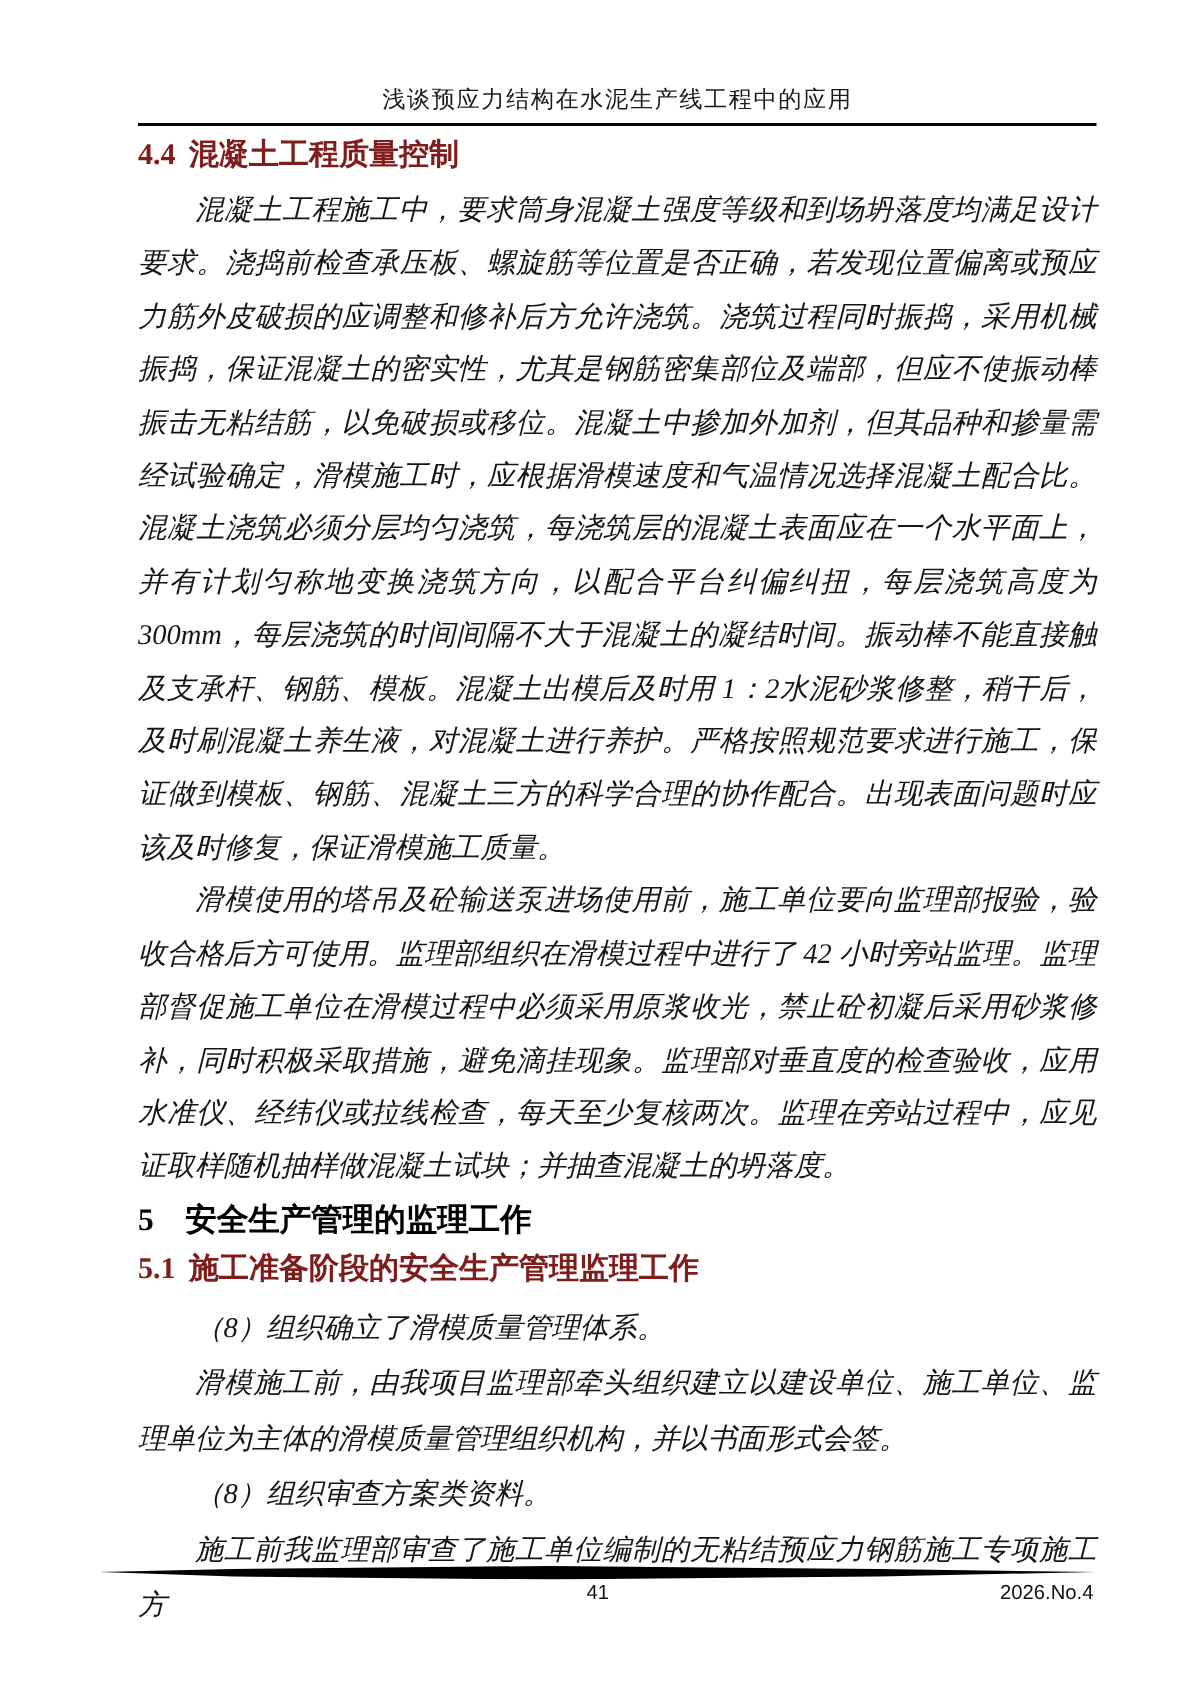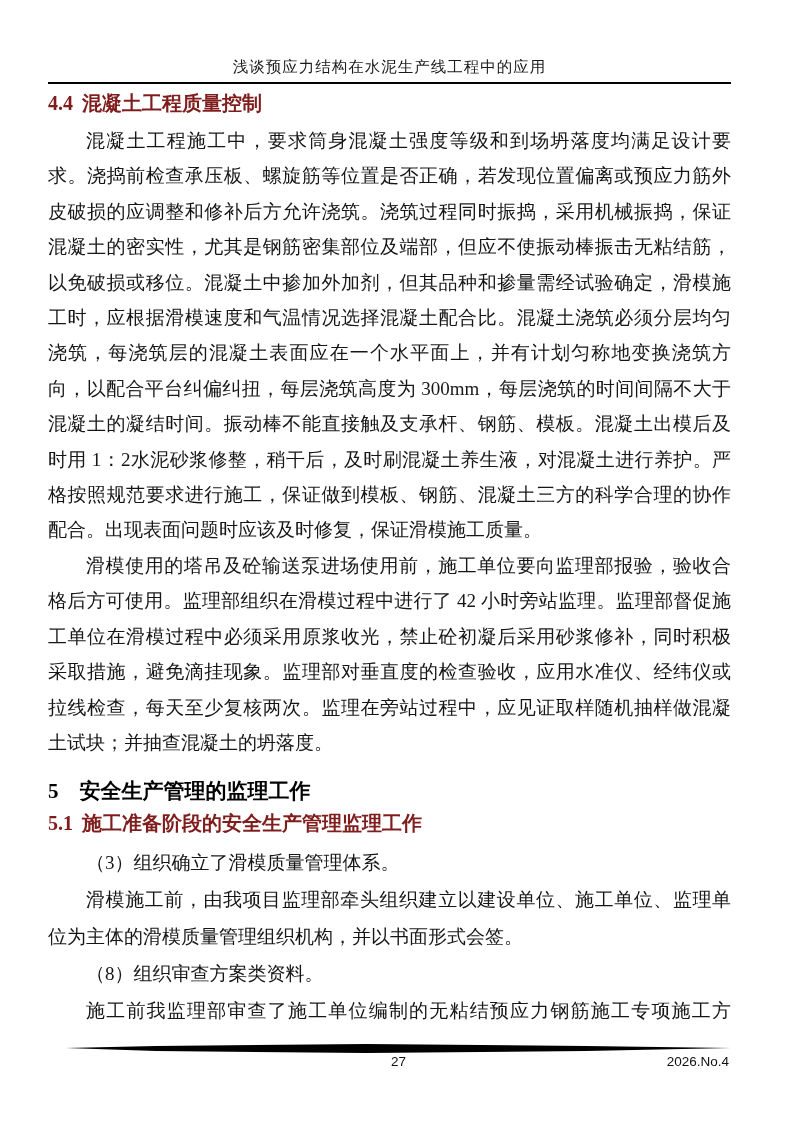--- a/index.html
+++ b/index.html
@@ -6,21 +6,21 @@
   .page {
     position: relative;
     width: 793px;
     height: 1122px;
     margin: 0 auto;
     background: #ffffff;
     color: #141414;
     font-family: "Liberation Serif", "DejaVu Serif", serif;
     overflow: hidden;
     box-sizing: border-box;
-    padding: 56px 62px 0 48px;
+    padding: 56px 62px 0 92px;
   }
   
   .running-title {
     text-align: center;
     font-size: 15.5px;
     line-height: 21px;
     letter-spacing: 1px;
     color: #1a1a1a;
   }
   .header-rule {
@@ -36,37 +36,38 @@
     font-size: 20px;
     line-height: 27px;
     color: #7f1d1d;
   }
   .h-sub .sec-num, .h-main .sec-num {
     font-family: "Liberation Serif", "DejaVu Serif", serif;
     font-weight: bold;
     margin-right: 0.45em;
   }
   .h-main {
-    margin: 16px 0 0 0;
+    margin: 2px 0 0 0;
     font-family: "Liberation Sans", "DejaVu Sans", sans-serif;
     font-weight: bold;
     font-size: 21px;
     line-height: 30px;
     color: #000;
   }
   .h-main .sec-num { margin-right: 1.0em; }
   .h-sub2 { margin-top: 4px; }
   
   .para {
     margin: 0;
     font-size: 19px;
     line-height: 35.4px;
     text-align: justify;
     text-indent: 2em;
     color: #161616;
+    font-style: italic;
   }
   .para.first { margin-top: 6px; }
   .para.tight { line-height: 37px; }
   .para.items-start { margin-top: 7px; }
   .para.stretch-last { text-align-last: justify; }
   
   .footer {
     position: absolute;
     left: 66px;
     right: 62px;
@@ -105,31 +106,31 @@
   <h2 class="h-sub"><span class="sec-num">4.4</span><span>混凝土工程质量控制</span></h2>
 
   <p class="para first">混凝土工程施工中，要求筒身混凝土强度等级和到场坍落度均满足设计要求。浇捣前检查承压板、螺旋筋等位置是否正确，若发现位置偏离或预应力筋外皮破损的应调整和修补后方允许浇筑。浇筑过程同时振捣，采用机械振捣，保证混凝土的密实性，尤其是钢筋密集部位及端部，但应不使振动棒振击无粘结筋，以免破损或移位。混凝土中掺加外加剂，但其品种和掺量需经试验确定，滑模施工时，应根据滑模速度和气温情况选择混凝土配合比。混凝土浇筑必须分层均匀浇筑，每浇筑层的混凝土表面应在一个水平面上，并有计划匀称地变换浇筑方向，以配合平台纠偏纠扭，每层浇筑高度为 300mm，每层浇筑的时间间隔不大于混凝土的凝结时间。振动棒不能直接触及支承杆、钢筋、模板。混凝土出模后及时用 1：2水泥砂浆修整，稍干后，及时刷混凝土养生液，对混凝土进行养护。严格按照规范要求进行施工，保证做到模板、钢筋、混凝土三方的科学合理的协作配合。出现表面问题时应该及时修复，保证滑模施工质量。</p>
 
   <p class="para">滑模使用的塔吊及砼输送泵进场使用前，施工单位要向监理部报验，验收合格后方可使用。监理部组织在滑模过程中进行了 42 小时旁站监理。监理部督促施工单位在滑模过程中必须采用原浆收光，禁止砼初凝后采用砂浆修补，同时积极采取措施，避免滴挂现象。监理部对垂直度的检查验收，应用水准仪、经纬仪或拉线检查，每天至少复核两次。监理在旁站过程中，应见证取样随机抽样做混凝土试块；并抽查混凝土的坍落度。</p>
 
   <h1 class="h-main"><span class="sec-num">5</span><span>安全生产管理的监理工作</span></h1>
 
   <h2 class="h-sub h-sub2"><span class="sec-num">5.1</span><span>施工准备阶段的安全生产管理监理工作</span></h2>
 
-  <p class="para tight items-start">（3）组织确立了滑模质量管理体系。</p>
+  <p class="para tight items-start">（8）组织确立了滑模质量管理体系。</p>
 
   <p class="para tight">滑模施工前，由我项目监理部牵头组织建立以建设单位、施工单位、监理单位为主体的滑模质量管理组织机构，并以书面形式会签。</p>
 
   <p class="para tight">（8）组织审查方案类资料。</p>
 
   <p class="para tight stretch-last">施工前我监理部审查了施工单位编制的无粘结预应力钢筋施工专项施工方</p>
 
   <div class="footer">
     <svg class="footer-rule" viewBox="0 0 665 9" preserveAspectRatio="none" xmlns="http://www.w3.org/2000/svg">
       <polygon points="0,4 90,2 300,0 520,2 665,4 520,7 300,9 90,7" fill="#000"></polygon>
     </svg>
     <div class="footer-row">
-      <span class="page-number">27</span>
+      <span class="page-number">41</span>
       <span class="issue-number">2026.No.4</span>
     </div>
   </div>
 
 </div>
 
 </body></html>

